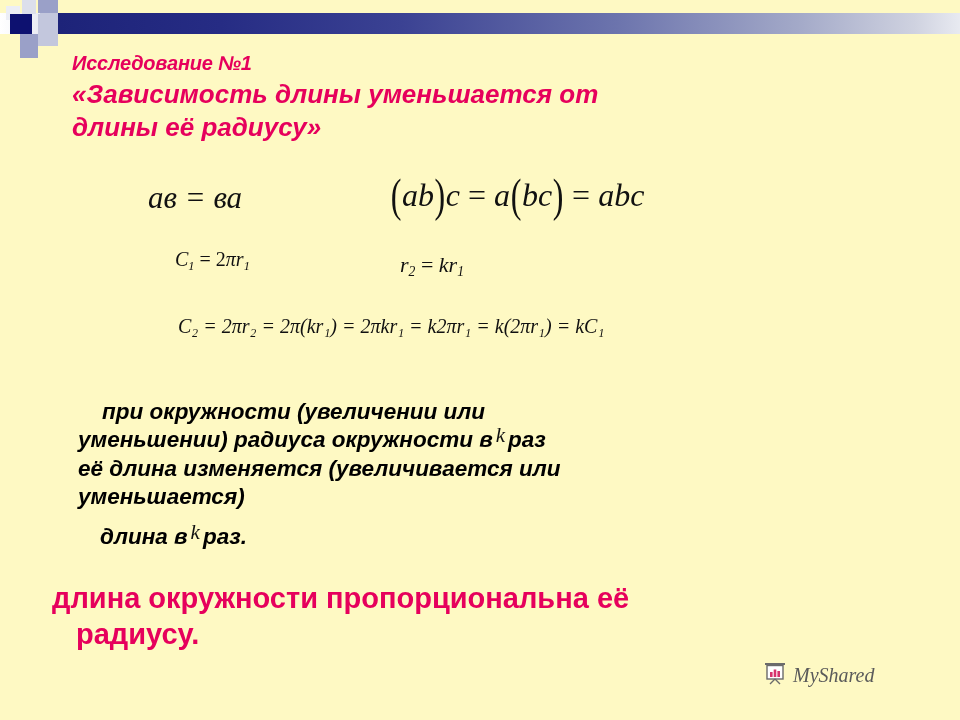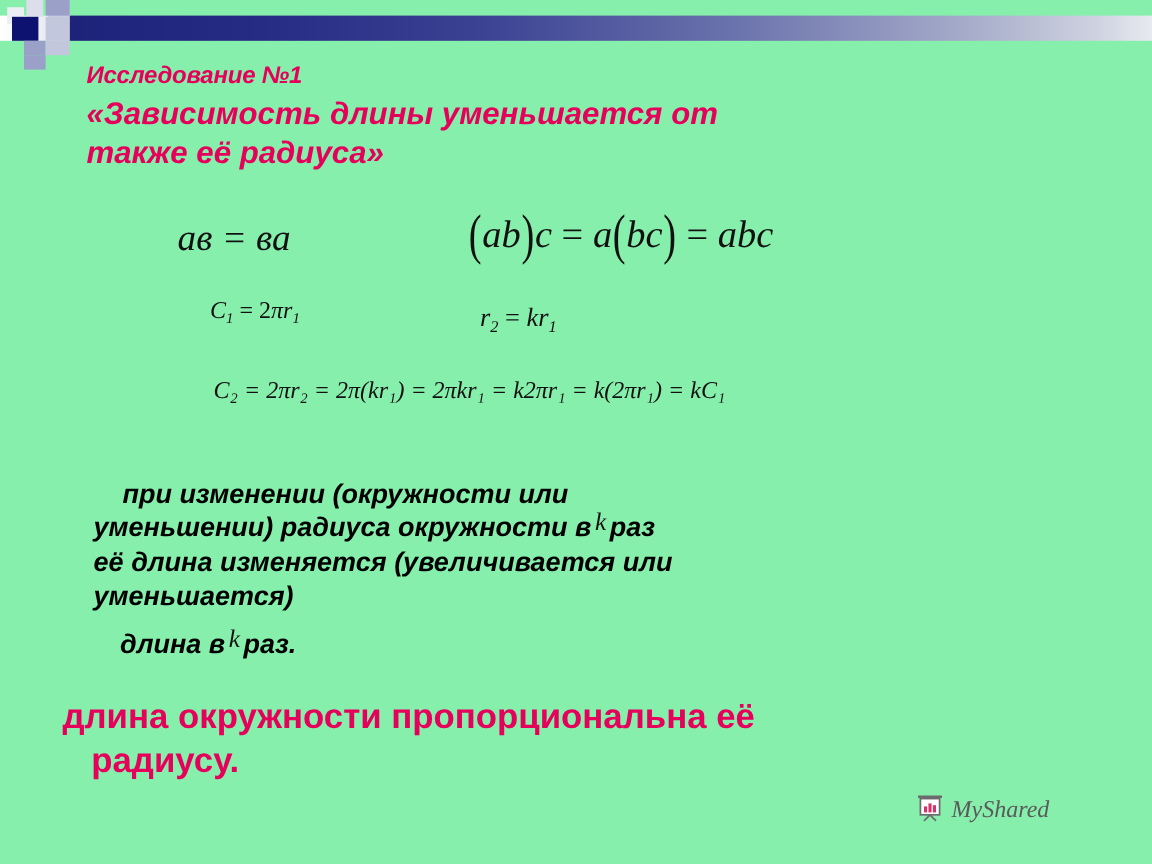--- a/index.html
+++ b/index.html
@@ -12,21 +12,21 @@
     background: #ffffff;
     font-family: "Liberation Sans", sans-serif;
     overflow: hidden;
     position: relative;
   }
 
   .slide {
     position: relative;
     width: 960px;
     height: 720px;
-    background: #86efac;
+    background: #fef9c3;
     overflow: hidden;
   }
 
   
   .header-deco {
     position: absolute;
     left: 0;
     top: 0;
     width: 960px;
     height: 58px;
@@ -219,21 +219,21 @@
     <div class="sq sq-light" style="left:38px; top:14px; width:20px; height:20px;"></div>
     <div class="sq sq-mid" style="left:20px; top:34px; width:18px; height:12px;"></div>
     <div class="sq sq-light" style="left:38px; top:34px; width:20px; height:12px;"></div>
     <div class="sq sq-mid" style="left:20px; top:46px; width:18px; height:12px;"></div>
   </div>
 
   <div class="title-block">
     <div class="title-small">Исследование №1</div>
     <div class="title-big">
       <span>«Зависимость длины уменьшается от</span><br>
-      <span>также её радиуса»</span>
+      <span>длины её радиусу»</span>
     </div>
   </div>
 
   <div class="math formula-row-1b">
     <span class="paren">(</span><span>ab</span><span class="paren">)</span><span>c</span>
     <span class="up">=</span>
     <span>a</span><span class="paren">(</span><span>bc</span><span class="paren">)</span>
     <span class="up">=</span>
     <span>abc</span>
   </div>
@@ -252,21 +252,21 @@
     <span>r</span><sub>2</sub>
     <span class="up">=</span>
     <span>k</span><span>r</span><sub>1</sub>
   </div>
 
   <div class="math formula-row-3">
     <span>C₂ = 2πr₂ = 2π(kr₁) = 2πkr₁ = k2πr₁ = k(2πr₁) = kC₁</span>
   </div>
 
   <div class="body-text">
-    <span class="indent"></span><span>при изменении (окружности или</span><br>
+    <span class="indent"></span><span>при окружности (увеличении или</span><br>
     <span>уменьшении) радиуса окружности в</span><span class="inline-k math">k</span><span>раз</span><br>
     <span>её длина изменяется (увеличивается или</span><br>
     <span>уменьшается)</span>
   </div>
 
   <div class="also-line">
     <span>длина в</span><span class="inline-k math">k</span><span>раз.</span>
   </div>
 
   <div class="conclusion">

